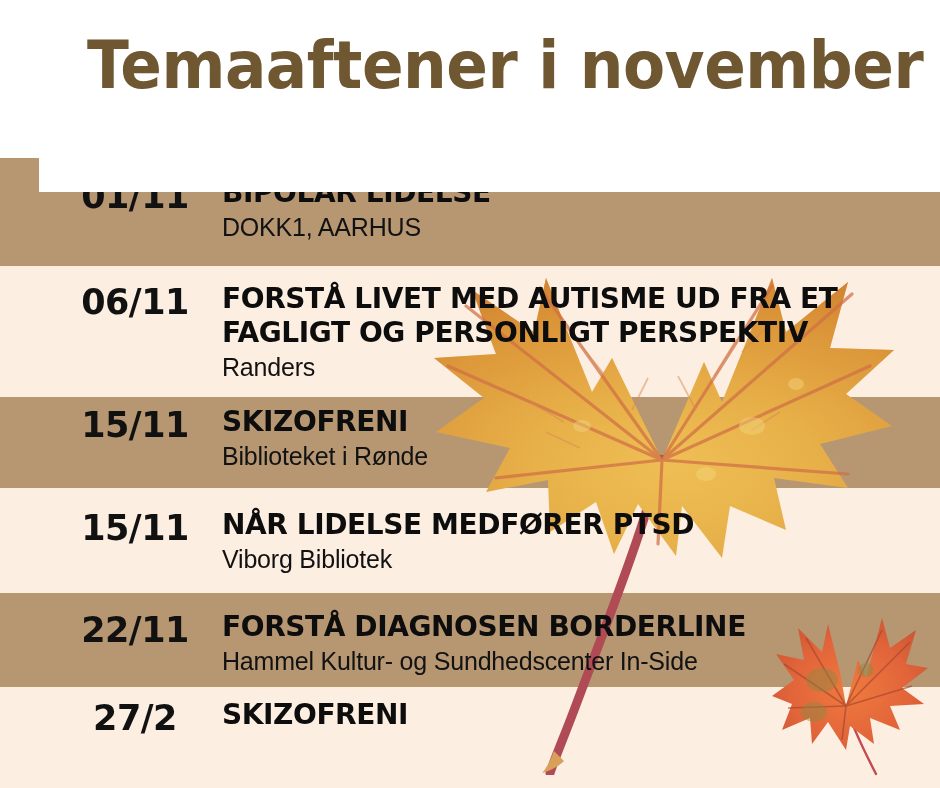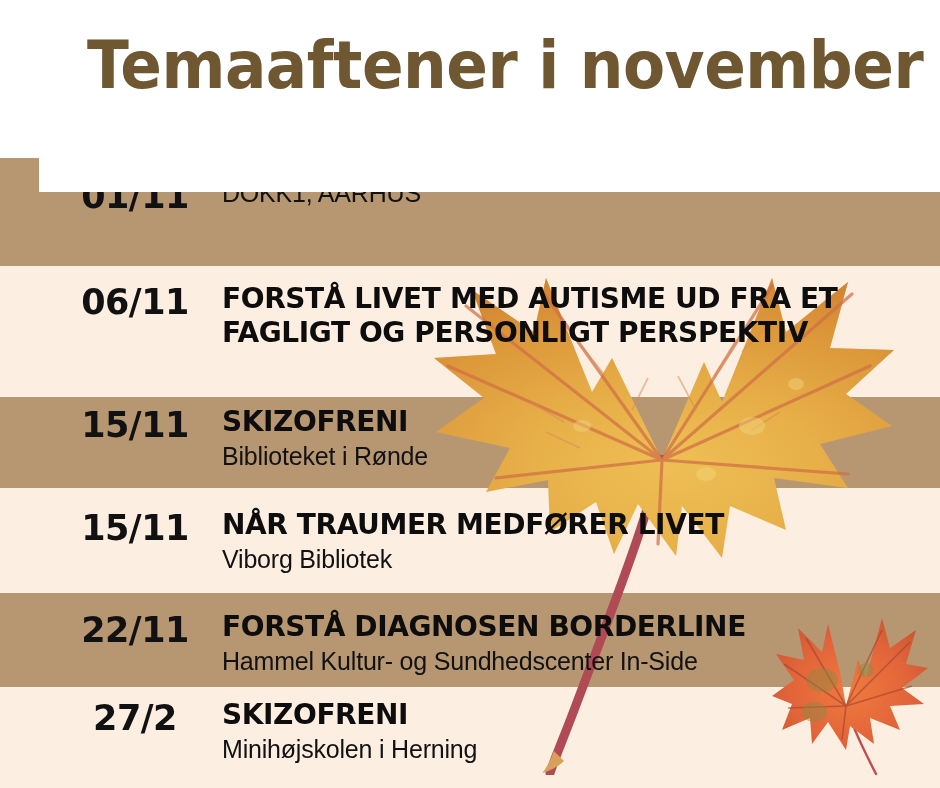--- a/index.html
+++ b/index.html
@@ -242,61 +242,62 @@
       </g>
     </svg>
 
   </div>
 
   <div class="rows">
 
     <div class="row" style="top:176px;">
       <div class="row-date">01/11</div>
       <div class="row-body">
+        <div class="row-title">BIPOLAR LIDELSE</div>
         <div class="row-venue">DOKK1, AARHUS</div>
       </div>
     </div>
 
     <div class="row" style="top:282px;">
       <div class="row-date">06/11</div>
       <div class="row-body">
         <div class="row-title">FORSTÅ LIVET MED AUTISME UD FRA ET
 FAGLIGT OG PERSONLIGT PERSPEKTIV</div>
+        <div class="row-venue">Randers</div>
       </div>
     </div>
 
     <div class="row" style="top:405px;">
       <div class="row-date">15/11</div>
       <div class="row-body">
         <div class="row-title">SKIZOFRENI</div>
         <div class="row-venue">Biblioteket i Rønde</div>
       </div>
     </div>
 
     <div class="row" style="top:508px;">
       <div class="row-date">15/11</div>
       <div class="row-body">
-        <div class="row-title">NÅR TRAUMER MEDFØRER LIVET</div>
+        <div class="row-title">NÅR LIDELSE MEDFØRER PTSD</div>
         <div class="row-venue">Viborg Bibliotek</div>
       </div>
     </div>
 
     <div class="row" style="top:610px;">
       <div class="row-date">22/11</div>
       <div class="row-body">
         <div class="row-title">FORSTÅ DIAGNOSEN BORDERLINE</div>
         <div class="row-venue">Hammel Kultur- og Sundhedscenter In-Side</div>
       </div>
     </div>
 
     <div class="row" style="top:698px;">
       <div class="row-date">27/2</div>
       <div class="row-body">
         <div class="row-title">SKIZOFRENI</div>
-        <div class="row-venue">Minihøjskolen i Herning</div>
       </div>
     </div>
 
   </div>
 
   <div class="header">
     <div class="poster-title">Temaaftener i november</div>
   </div>
 
 </div>

